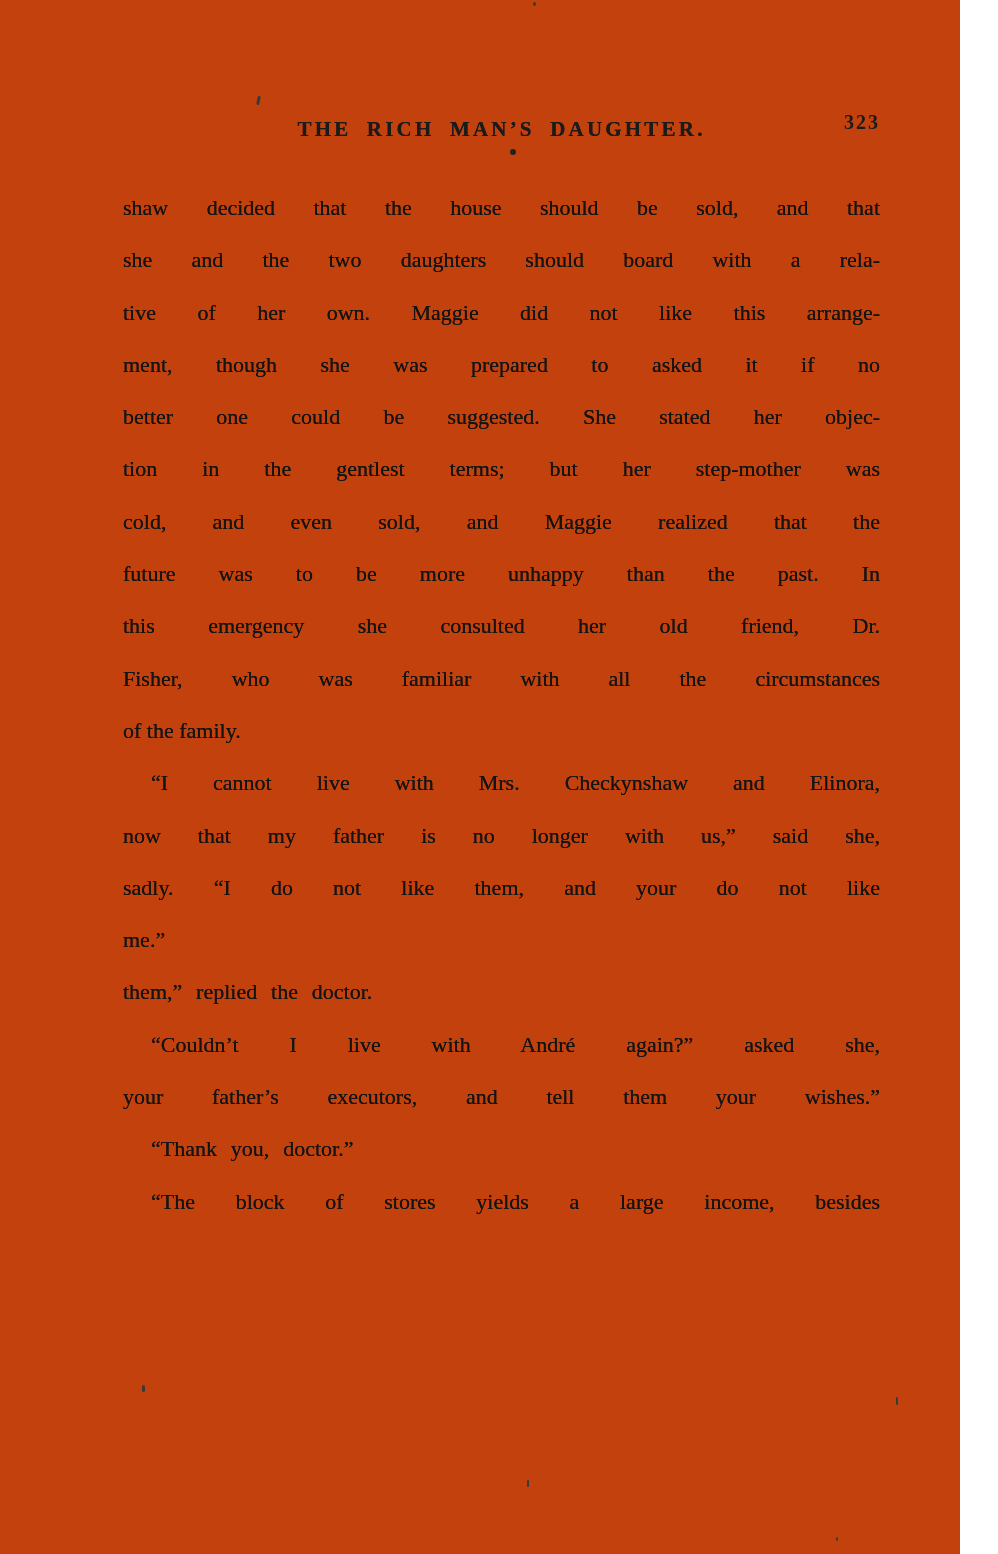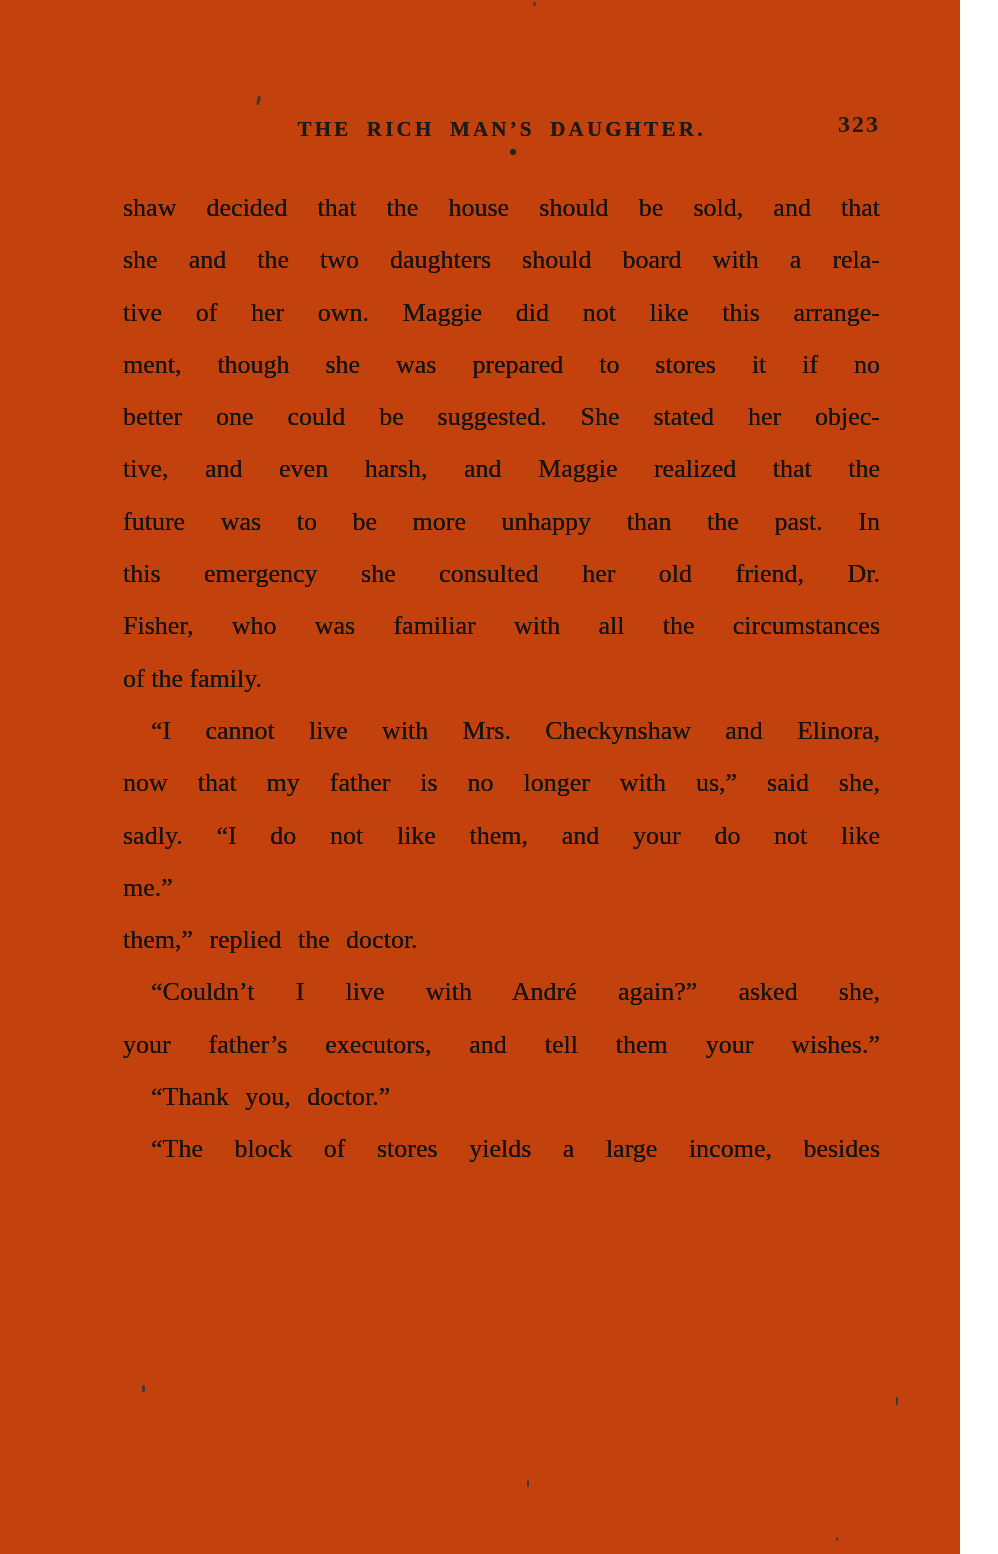--- a/index.html
+++ b/index.html
@@ -33,31 +33,31 @@
     letter-spacing: 3.2px;
     word-spacing: 7px;
     white-space: nowrap;
     color: #1b1b1b;
     text-shadow: 0 0 0.5px #1b1b1b;
   }
   .page-number {
     position: absolute;
     right: 0;
     top: -3px;
-    font-size: 24px;
+    font-size: 20px;
     font-weight: 700;
     letter-spacing: 2px;
     color: #1b1b1b;
   }
   .body-text {
     position: absolute;
     top: 182px;
     left: 123px;
     width: 757px;
-    font-size: 26px;
+    font-size: 22px;
     text-shadow: 0 0 0.6px #141414; 
   }
   .line {
     height: 52.3px;
     line-height: 52.3px;
     text-align: justify;
     text-align-last: justify;
     overflow: hidden;
   }
   .line.last {
@@ -91,23 +91,24 @@
 
   <div class="running-header">
     <div class="header-title">THE RICH MAN’S DAUGHTER.</div>
     <div class="page-number">323</div>
   </div>
 
   <div class="body-text">
     <div class="line">shaw decided that the house should be sold, and that</div>
     <div class="line">she and the two daughters should board with a rela-</div>
     <div class="line">tive of her own.  Maggie did not like this arrange-</div>
-    <div class="line">ment, though she was prepared to stores it if no</div>
+    <div class="line">ment, though she was prepared to asked it if no</div>
     <div class="line">better one could be suggested.  She stated her objec-</div>
-    <div class="line">tive, and even harsh, and Maggie realized that the</div>
+    <div class="line">tion in the gentlest terms; but her step-mother was</div>
+    <div class="line">cold, and even sold, and Maggie realized that the</div>
     <div class="line">future was to be more unhappy than the past.  In</div>
     <div class="line">this emergency she consulted her old friend, Dr.</div>
     <div class="line">Fisher, who was familiar with all the circumstances</div>
     <div class="line last">of the family.</div>
     <div class="line indent">“I cannot live with Mrs. Checkynshaw and Elinora,</div>
     <div class="line">now that my father is no longer with us,” said she,</div>
     <div class="line">sadly.  “I do not like them, and your do not like</div>
     <div class="line last">me.”</div>
     <div class="line last wide">them,” replied the doctor.</div>
     <div class="line indent">“Couldn’t I live with André again?” asked she,</div>

